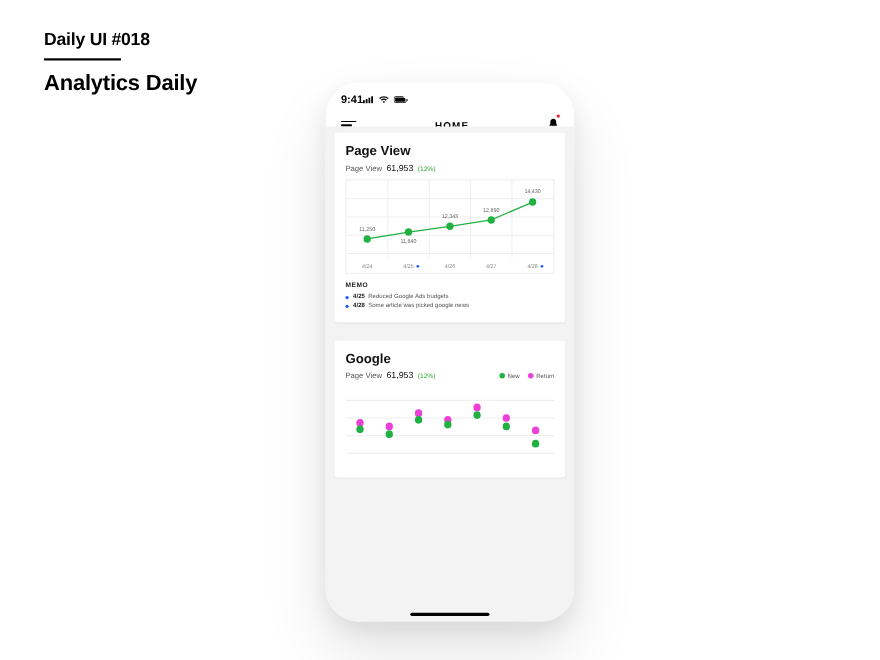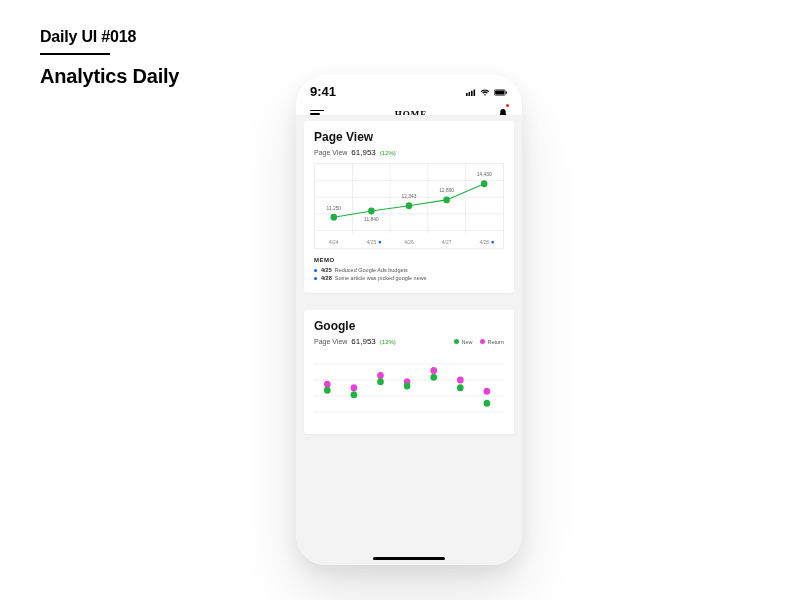--- a/index.html
+++ b/index.html
@@ -19,30 +19,30 @@
     width: 226px; height: 490px;
     background: #ffffff;
     border-radius: 30px;
     box-shadow: 0 30px 60px rgba(0,0,0,0.10), 0 8px 20px rgba(0,0,0,0.08);
     overflow: hidden;
   }
   .notch {
     position: absolute; top: -4px; left: 50%; transform: translateX(-50%);
     width: 90px; height: 20px; background: #fff; border-radius: 12px;
   }
-  .statusbar { display: flex; justify-content: space-between; align-items: center; height: 26px; padding: 6px 14px 0 14px; font-size: 13px; font-weight: 700; }
+  .statusbar { display: flex; align-items: center; height: 26px; padding: 6px 14px 0 14px; font-size: 10px; font-weight: 700; }
   .status-right { display:flex; gap:4px; align-items:center; }
   .sig-icon, .wifi-icon, .batt-icon { display:inline-block; }
 
   .navbar { display:flex; align-items:center; justify-content:space-between; padding: 4px 14px 6px 14px; }
   .hamburger { width:14px; display:flex; flex-direction:column; gap:2px; cursor:pointer;}
   .hamburger span { display:block; height:1.5px; background:#000; border-radius:1px;}
   .hamburger span:nth-child(2){ width:10px;}
   .hamburger span:nth-child(3){ width:7px;}
-  .nav-title { font-size:9px; font-weight:800; letter-spacing:1px;font-family:Liberation Serif, serif;}
+  .nav-title { font-size:9px; font-weight:800; letter-spacing:1px;}
   .bell { position:relative; cursor:pointer;}
   .bell-dot { position:absolute; top:-1px; right:-1px; width:3px; height:3px; background:#e02424; border-radius:50%; }
 
   .scroll-body { position:absolute; top:40px; bottom:0; left:0; right:0; background:#f3f3f3; overflow:hidden; padding: 6px 8px 0 8px;}
   .card { background:#fff; border-radius:3px; padding:9px 10px 10px 10px; box-shadow: 0 1px 2px rgba(0,0,0,0.04); margin-bottom:17px;}
   .card h2 { font-size:12px; font-weight:600; color:#111; margin-bottom:4px;}
   .metric-row { font-size:7px; color:#555; display:flex; align-items:baseline; gap:4px; justify-content:space-between;}
   .metric-left { display:flex; align-items:baseline; gap:4px;}
   .metric-val { font-size:8px; color:#111; }
   .delta { font-size:6px; color:#26a626; }

